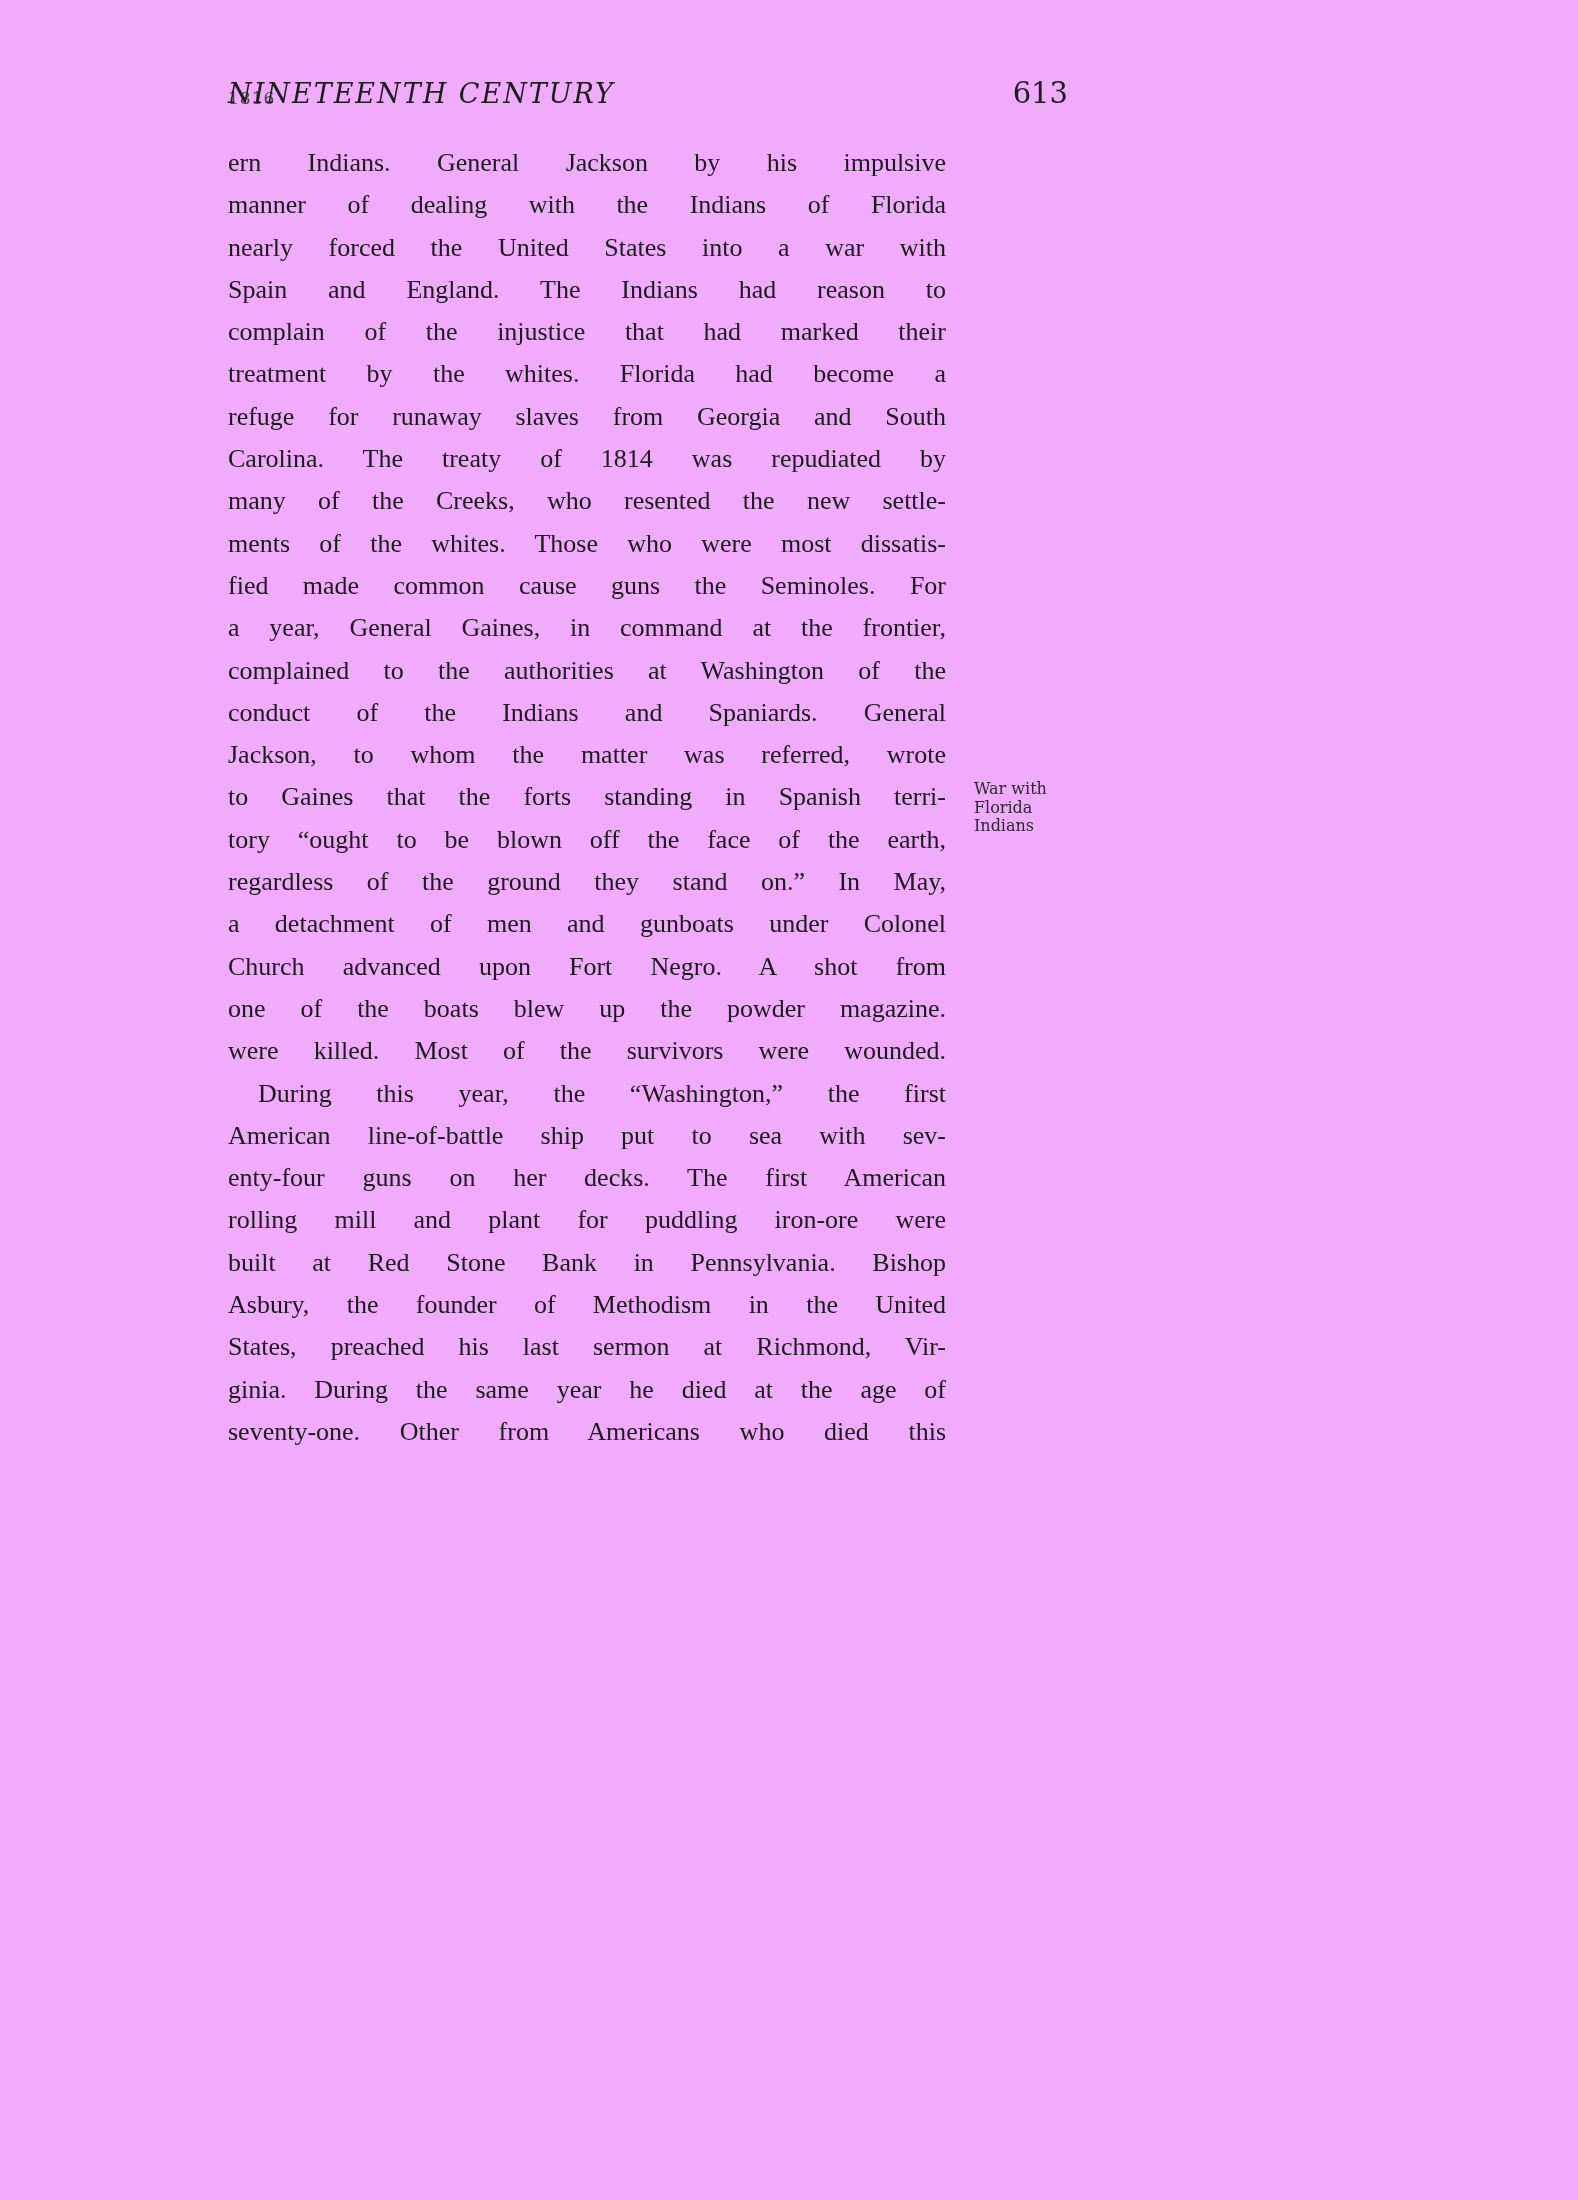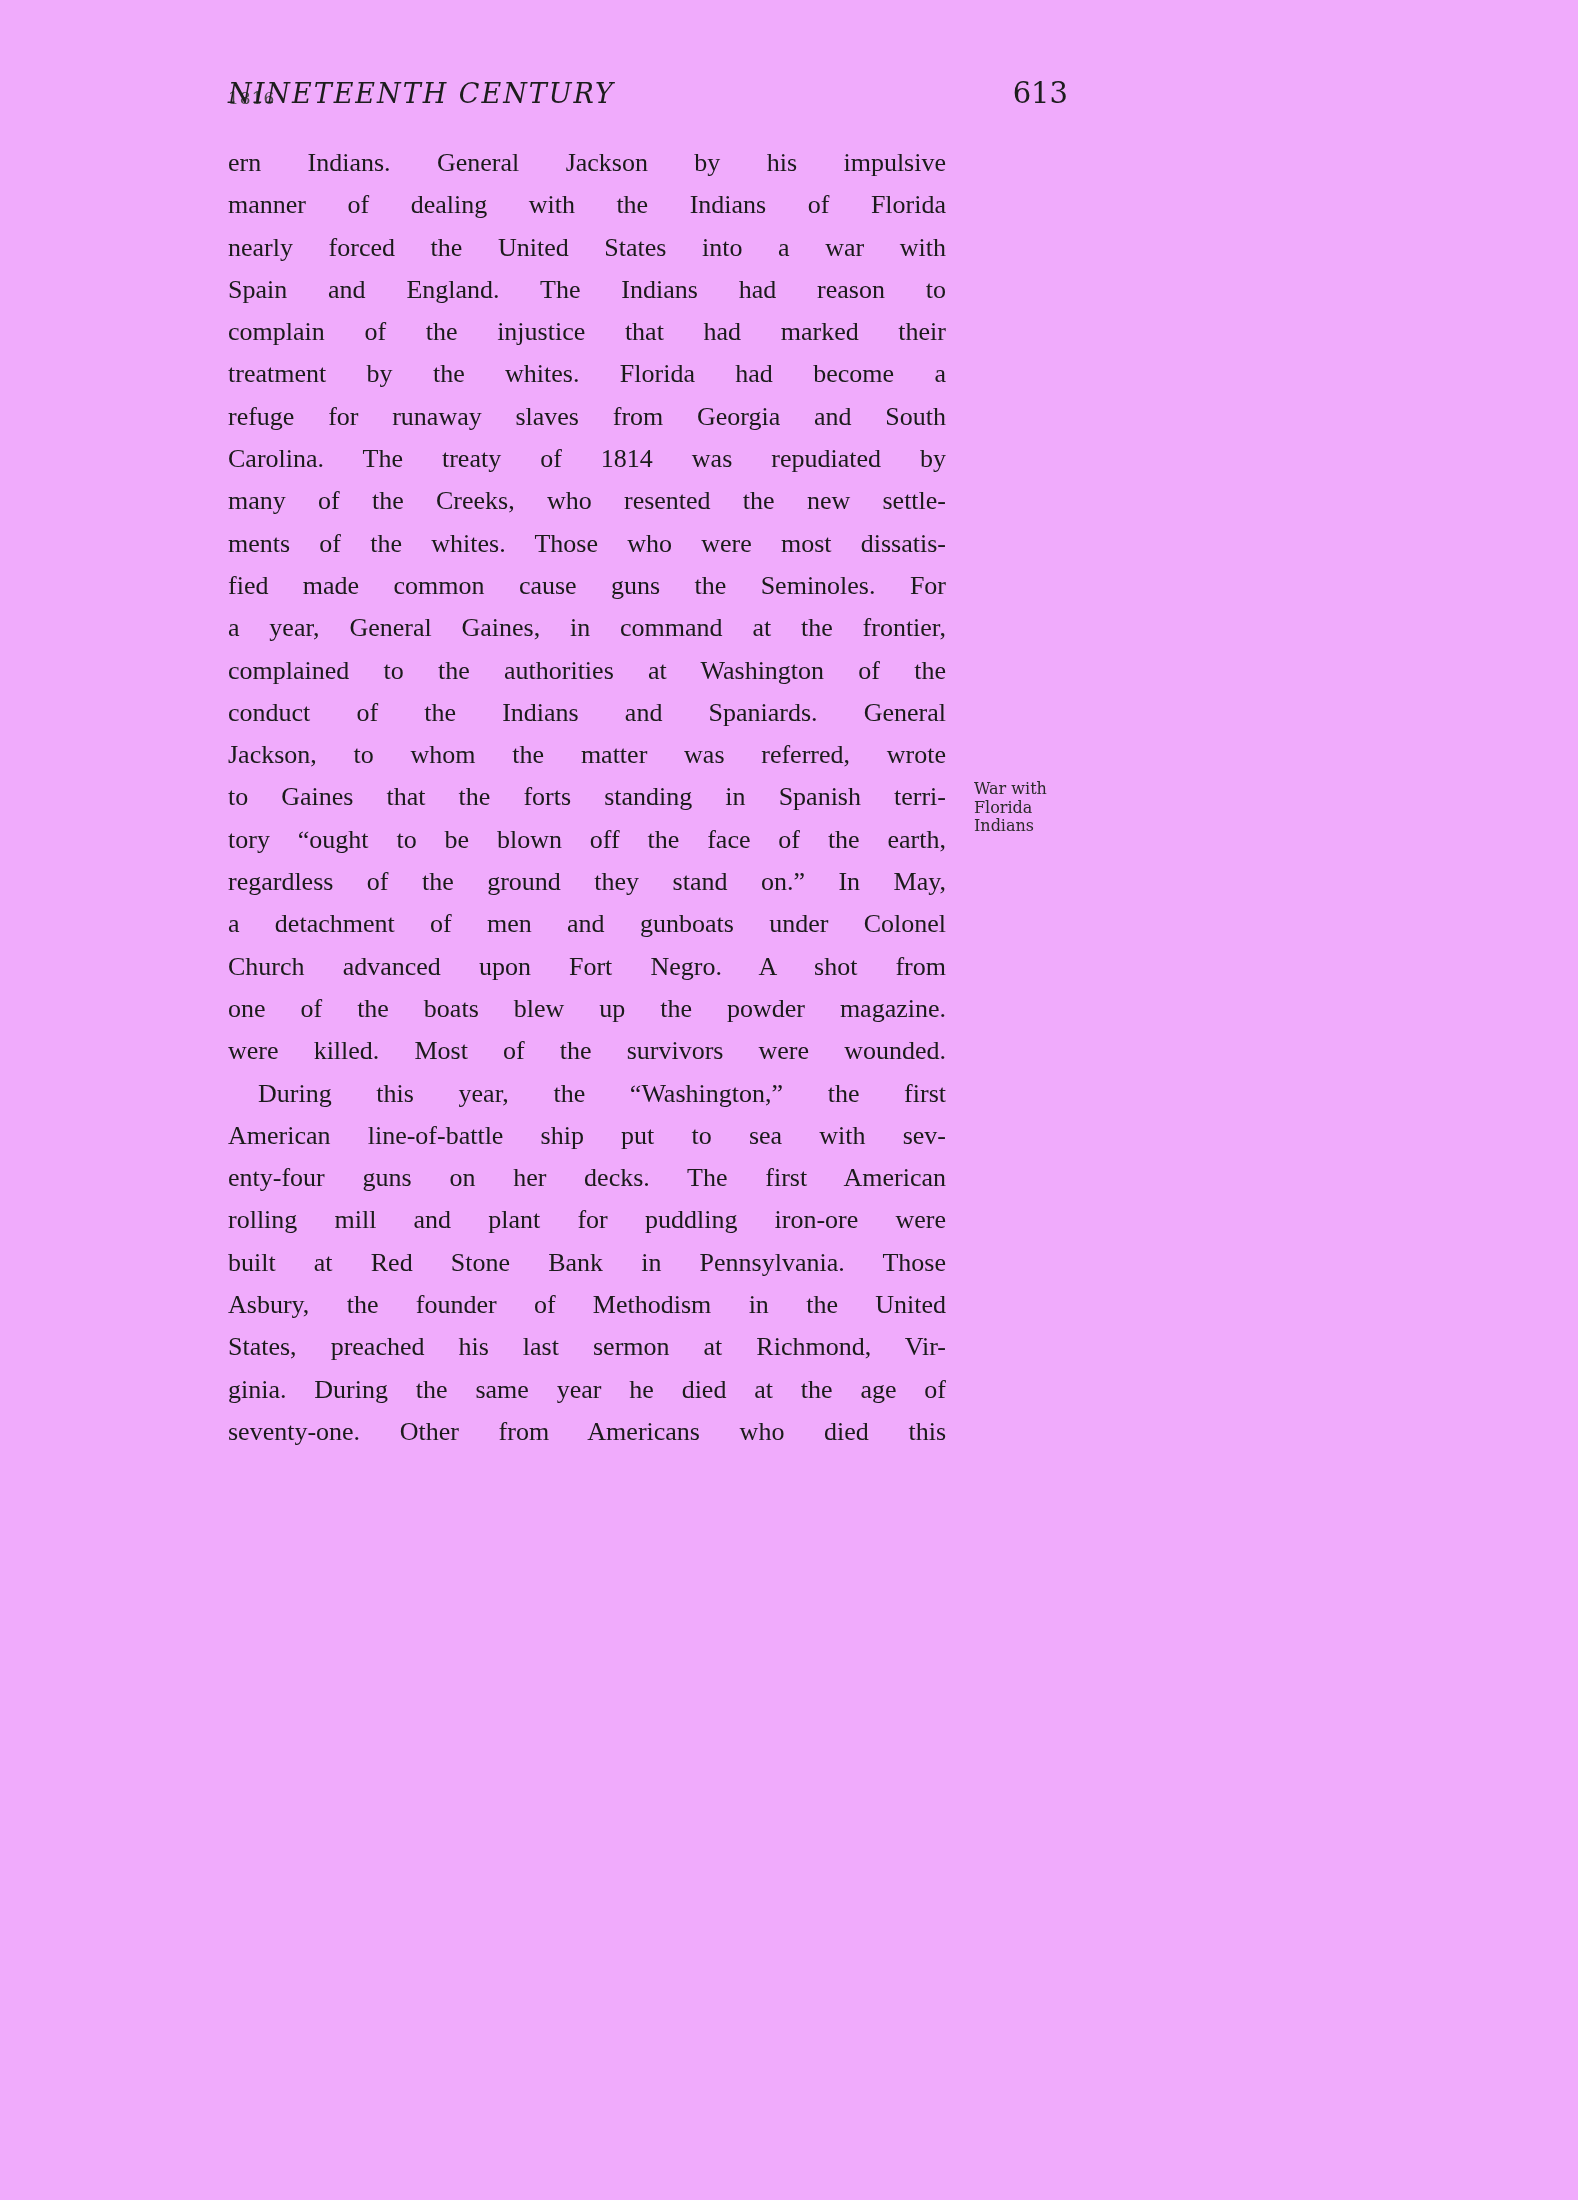--- a/index.html
+++ b/index.html
@@ -110,21 +110,21 @@
       <div class="line">tory “ought to be blown off the face of the earth,</div>
       <div class="line">regardless of the ground they stand on.”  In May,</div>
       <div class="line">a detachment of men and gunboats under Colonel</div>
       <div class="line">Church advanced upon Fort Negro.  A shot from</div>
       <div class="line">one of the boats blew up the powder magazine.</div>
       <div class="line">were killed.  Most of the survivors were wounded.</div>
       <div class="line indent">During this year, the “Washington,” the first</div>
       <div class="line">American line-of-battle ship put to sea with sev-</div>
       <div class="line">enty-four guns on her decks.  The first American</div>
       <div class="line">rolling mill and plant for puddling iron-ore were</div>
-      <div class="line">built at Red Stone Bank in Pennsylvania.  Those</div>
+      <div class="line">built at Red Stone Bank in Pennsylvania.  Bishop</div>
       <div class="line">Asbury, the founder of Methodism in the United</div>
       <div class="line">States, preached his last sermon at Richmond, Vir-</div>
       <div class="line">ginia.  During the same year he died at the age of</div>
       <div class="line">seventy-one.  Other from Americans who died this</div>
     </div>
 
   <div class="margin-note">
     <div>War with</div>
     <div>Florida</div>
     <div>Indians</div>

